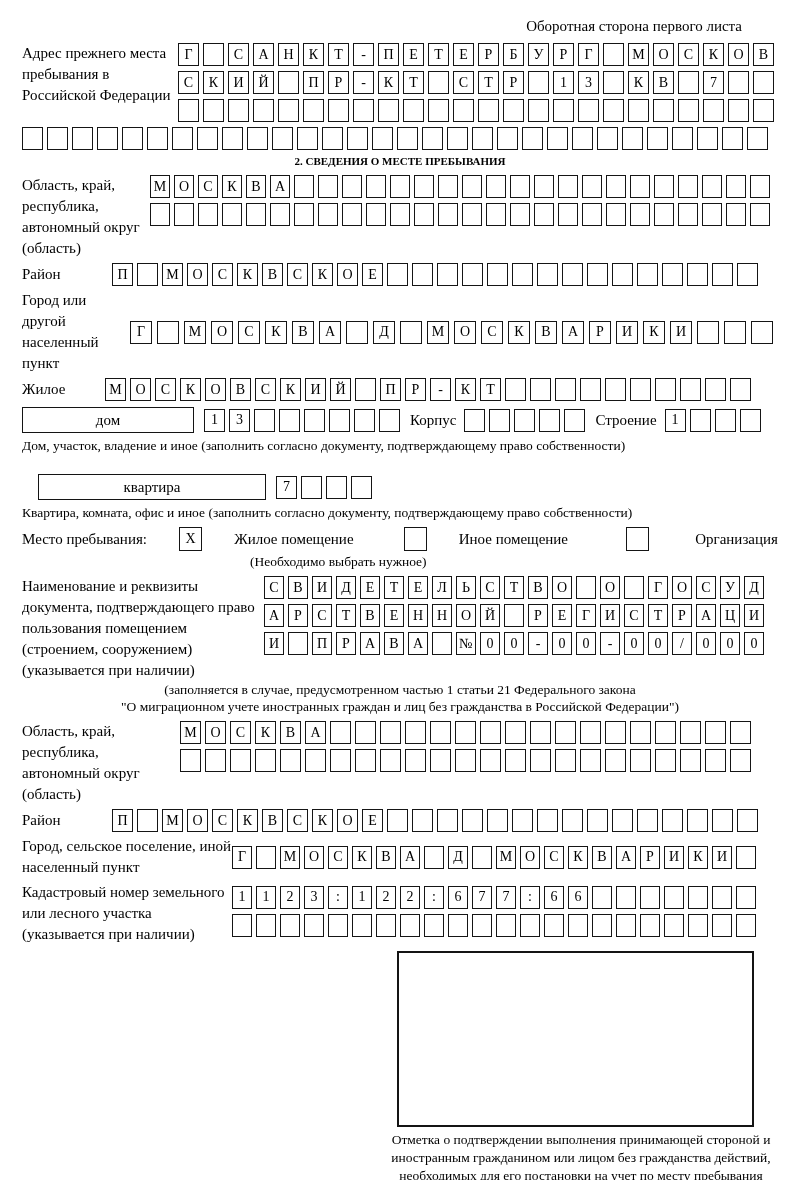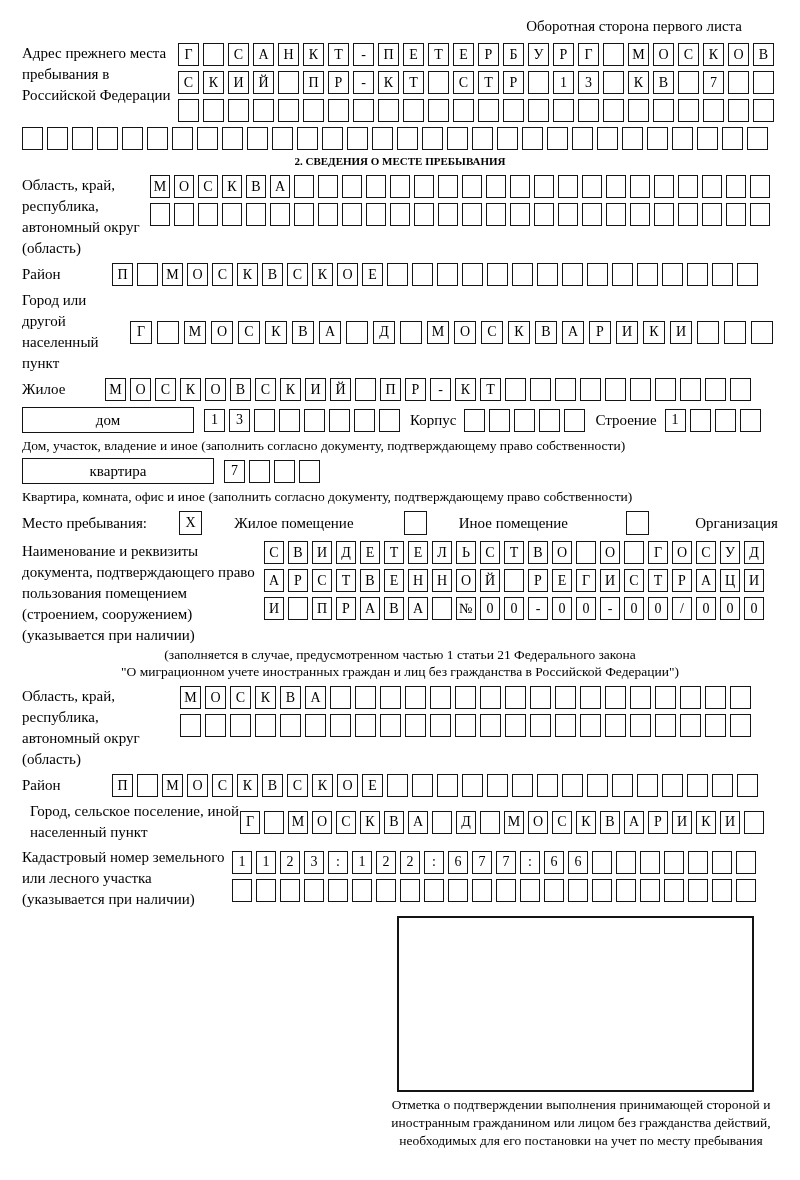--- a/index.html
+++ b/index.html
@@ -33,21 +33,21 @@
     font-size:15px;margin-right:10px;flex-shrink:0;background:#fff;
   }
   .checkcell{
     box-sizing:border-box;display:inline-flex;width:23px;height:24px;
     border:1.6px solid #151515;align-items:center;justify-content:center;
     font-size:14px;margin:0 10px 0 10px;flex-shrink:0;background:#fff;
   }
   .stay-row{display:flex;align-items:center;font-size:15px;margin-top:6px;justify-content:space-between;}
   .stamp-box{box-sizing:border-box;margin-left:375px;width:357px;height:176px;border:2px solid #141414;background:#fff;}
   .stamp-caption{margin-left:358px;width:402px;font-size:13.5px;line-height:18px;margin-top:4px;}
-  .mt4{margin-top:4px;} .mt6{margin-top:6px;} .mt8{margin-top:8px;} .mb4{margin-bottom:4px;} .mb6{margin-bottom:6px;}
+  .mt4{margin-top:4px;} .mt6{margin-top:6px;} .mt8{margin-top:8px;} .mb4{margin-bottom:20px;} .mb6{margin-bottom:6px;}
 </style>
 </head>
 <body>
 
 <div class="page">
 
   <div class="hdr">Оборотная сторона первого листа</div>
 
   <div class="row-flex mt8">
     <div class="lbl" style="width:156px;">Адрес прежнего места пребывания в Российской Федерации</div>
@@ -347,39 +347,40 @@
     <div class="cellrow cw21" style="margin-bottom:0;">
         <span class="cell">1</span>
         <span class="cell"></span>
         <span class="cell"></span>
         <span class="cell"></span>
       </div>
   </div>
   <div class="caption mt4 mb4">Дом, участок, владение и иное (заполнить согласно документу, подтверждающему право собственности)</div>
 
   <div class="row-flex vc">
-    <div class="wide-box" style="width:192px;">квартира</div>
+    <div class="wide-box" style="width:228px;margin-left:16px;">квартира</div>
     <div class="cellrow cw21" style="margin-bottom:0;">
         <span class="cell">7</span>
         <span class="cell"></span>
         <span class="cell"></span>
         <span class="cell"></span>
       </div>
   </div>
   <div class="caption mt4">Квартира, комната, офис и иное (заполнить согласно документу, подтверждающему право собственности)</div>
 
   <div class="stay-row">
     <span>Место пребывания:</span>
     <span class="checkcell">X</span>
     <span>Жилое помещение</span>
     <span class="checkcell" style="margin-left:28px;"></span>
     <span>Иное помещение</span>
     <span class="checkcell" style="margin-left:36px;margin-right:24px;"></span>
     <span>Организация</span>
   </div>
+  <div class="caption" style="margin-left:228px;margin-top:2px;">(Необходимо выбрать нужное)</div>
 
   <div class="row-flex mt6">
     <div class="lbl" style="width:242px;">Наименование и реквизиты документа, подтверждающего право пользования помещением (строением, сооружением) (указывается при наличии)</div>
     <div>
       <div class="cellrow cw20">
           <span class="cell">С</span>
           <span class="cell">В</span>
           <span class="cell">И</span>
           <span class="cell">Д</span>
           <span class="cell">Е</span>
@@ -534,21 +535,21 @@
         <span class="cell"></span>
         <span class="cell"></span>
         <span class="cell"></span>
         <span class="cell"></span>
         <span class="cell"></span>
         <span class="cell"></span>
       </div>
   </div>
 
   <div class="row-flex vc mt4">
-    <div class="lbl" style="width:210px;margin-left:8px;">Город, сельское поселение, иной населенный пункт</div>
+    <div class="lbl" style="width:210px;">Город, сельское поселение, иной населенный пункт</div>
     <div class="cellrow cw20" style="margin-bottom:0;">
         <span class="cell">Г</span>
         <span class="cell"></span>
         <span class="cell">М</span>
         <span class="cell">О</span>
         <span class="cell">С</span>
         <span class="cell">К</span>
         <span class="cell">В</span>
         <span class="cell">А</span>
         <span class="cell"></span>

